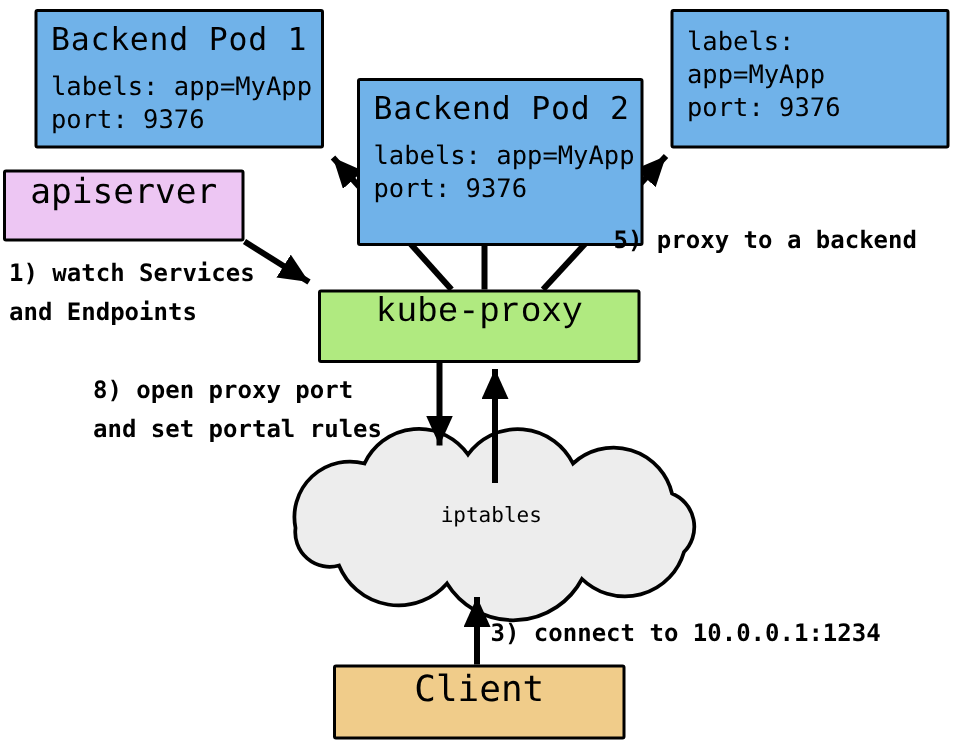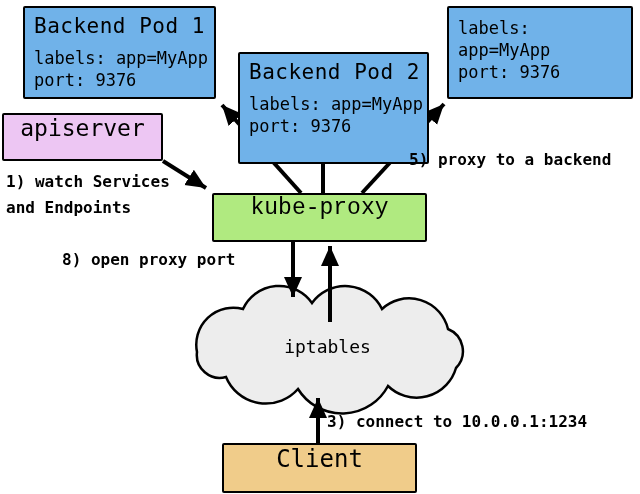--- a/index.html
+++ b/index.html
@@ -45,21 +45,21 @@
   .apiserver { left: 2px; top: 113px; width: 161px; height: 48px; background: var(--apiserver-fill); font-size: 23px; }
   .kubeproxy { left: 212px; top: 193px; width: 215px; height: 49px; background: var(--kube-proxy-fill); font-size: 23px; font-family: Liberation Mono, monospace; }
   .client    { left: 222px; top: 443px; width: 195px; height: 50px; background: var(--client-fill); font-size: 24px; }
   .pod1 { left: 23px;  top: 6px; width: 193px; height: 93px; }
   .pod2 { left: 238px; top: 6px; width: 191px; height: 112px; margin-top: 46px; }
   .pod3 { left: 447px; top: 6px; width: 186px; height: 93px; }
   .iptables-label {
     position: absolute;
     left: 192px; top: 336px; width: 271px;
     text-align: center;
-    font-size: 18px;
+    font-size: 14px;
   }
   .note {
     position: absolute;
     font-size: 16px;
     font-weight: bold;
     line-height: 26px;
     white-space: pre;
   }
   .note1 { left: 6px;   top: 169px; }
   .note2 { left: 62px;  top: 247px; }
@@ -127,20 +127,20 @@
   </div>
 
   <div class="iptables-label">iptables</div>
 
   <div class="box center-box client">
     <span>Client</span>
   </div>
 
   <div class="note note1"><span>1) watch Services</span><br><span>and Endpoints</span></div>
 
-  <div class="note note2"><span>8) open proxy port</span><br></div>
+  <div class="note note2"><span>8) open proxy port</span><br><span>and set portal rules</span></div>
 
   <div class="note note3">3) connect to 10.0.0.1:1234</div>
 
 
   <div class="note note5">5) proxy to a backend</div>
 
 </div>
 
 </body></html>

